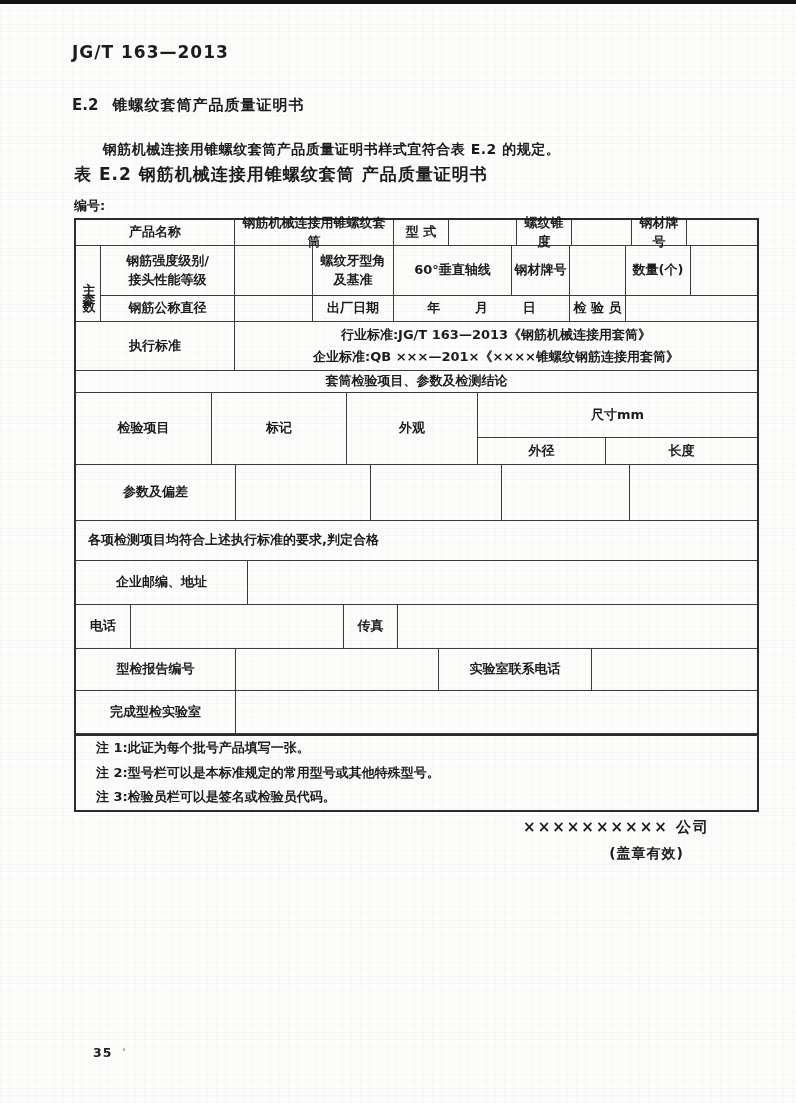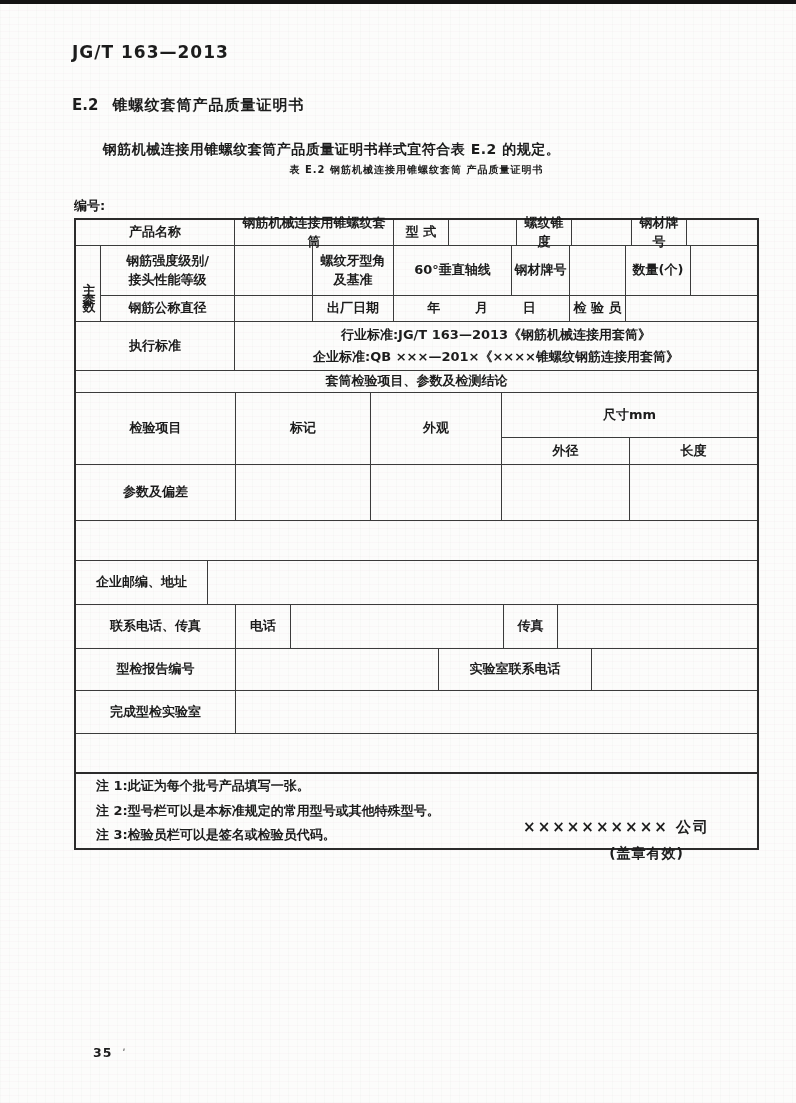--- a/index.html
+++ b/index.html
@@ -14,21 +14,21 @@
     position:absolute;inset:0;
     background-image:
       repeating-linear-gradient(0deg, rgba(205,130,170,0.045) 0 1px, transparent 1px 7px),
       repeating-linear-gradient(90deg, rgba(130,170,140,0.04) 0 1px, transparent 1px 9px);
   }
   .top-edge{position:absolute;left:0;top:0;width:796px;height:4px;background:#141414;}
   .doc-number{position:absolute;left:72px;top:42px;font-size:17px;font-weight:bold;letter-spacing:1px;}
   .section-heading{position:absolute;left:72px;top:96px;font-size:15px;font-weight:bold;}
   .section-heading .sh-title{margin-left:14px;letter-spacing:1px;}
   .intro{position:absolute;left:72px;top:126px;width:660px;font-size:14px;font-weight:600;letter-spacing:0.5px;text-indent:2.2em;line-height:1.4;}
-  .table-caption{position:absolute;left:74px;top:163px;width:685px;text-align:center;font-size:10px;font-weight:bold;letter-spacing:1px;}
+  .table-caption{position:absolute;left:74px;top:163px;width:685px;text-align:left;font-size:17px;font-weight:bold;letter-spacing:1px;}
   .serial{position:absolute;left:74px;top:197px;font-size:13px;font-weight:bold;}
 
   .qtable{
     position:absolute;left:74px;top:218px;width:685px;
     border:2px solid #2b2b2b;box-sizing:border-box;
     font-size:13px;font-weight:bold;
   }
   .tr{display:flex;border-bottom:1px solid #3b3b3b;box-sizing:border-box;}
   .tr:last-child{border-bottom:none;}
   .td{
@@ -42,21 +42,21 @@
     writing-mode:vertical-lr;text-orientation:upright;
     letter-spacing:9px;padding-top:4px;
   }
   .colgroup{display:flex;flex-direction:column;flex:1 1 auto;}
   .subrow{display:flex;box-sizing:border-box;}
   .left-align{justify-content:flex-start;text-align:left;}
   .std-lines{display:flex;flex-direction:column;justify-content:center;align-items:center;padding:2px 12px;gap:3px;}
   .std-lines div{white-space:nowrap;}
   .date-cell{display:flex;align-items:center;justify-content:space-around;padding:0 16px;}
   .sizehead{display:flex;flex-direction:row;align-items:center;justify-content:center;line-height:1.3;border-bottom:1px solid #3b3b3b;box-sizing:border-box;}
-  .notes-row{border-top:2px solid #2b2b2b;margin-top:38px;}
+  .notes-row{border-top:2px solid #2b2b2b;}
   .notes-cell{display:flex;flex-direction:column;justify-content:center;align-items:flex-start;padding:6px 8px 6px 20px;gap:6px;text-align:left;line-height:1.45;}
   .company{position:absolute;right:86px;top:814px;text-align:right;font-size:15px;font-weight:600;line-height:26px;letter-spacing:2px;}
   .company .seal-line{font-size:14px;padding-right:26px;letter-spacing:1px;}
   .pageno{position:absolute;left:93px;top:1045px;font-size:12.5px;font-weight:600;letter-spacing:1px;}
   .stray{color:#555;font-size:10px;margin-left:10px;}
 </style>
 </head>
 <body>
 
 <div class="page">
@@ -131,21 +131,21 @@
         <div>行业标准:JG/T 163—2013《钢筋机械连接用套筒》</div>
         <div>企业标准:QB ×××—201×《××××锥螺纹钢筋连接用套筒》</div>
       </div>
     </div>
 
     <div class="tr" style="height:22px">
       <div class="td last">套筒检验项目、参数及检测结论</div>
     </div>
 
     <div class="tr" style="height:72px">
-      <div class="td" style="width:160px">检验项目</div>
+      <div class="td" style="width:136px">检验项目</div>
       <div class="td" style="width:135px">标记</div>
       <div class="td" style="width:131px">外观</div>
       <div class="colgroup">
         <div class="sizehead" style="height:45px">
           <div>尺寸</div>
           <div>mm</div>
         </div>
         <div class="subrow" style="flex:1">
           <div class="td" style="width:128px">外径</div>
           <div class="td last">长度</div>
@@ -155,29 +155,29 @@
 
     <div class="tr" style="height:56px">
       <div class="td" style="width:160px">参数及偏差</div>
       <div class="td" style="width:135px"></div>
       <div class="td" style="width:131px"></div>
       <div class="td" style="width:128px"></div>
       <div class="td last"></div>
     </div>
 
     <div class="tr" style="height:40px">
+      <div class="td last left-align" style="padding-left:12px">各项检测项目均符合上述执行标准的要求,判定合格</div>
     </div>
 
     <div class="tr" style="height:44px">
-      <div class="td" style="width:132px">企业邮编、地址</div>
+      <div class="td" style="width:172px">企业邮编、地址</div>
       <div class="td last"></div>
     </div>
 
     <div class="tr" style="height:44px">
-      <div class="td" style="width:160px">联系电话、传真</div>
       <div class="td" style="width:55px">电话</div>
       <div class="td" style="width:213px"></div>
       <div class="td" style="width:54px">传真</div>
       <div class="td last"></div>
     </div>
 
     <div class="tr" style="height:42px">
       <div class="td" style="width:160px">型检报告编号</div>
       <div class="td" style="width:203px"></div>
       <div class="td" style="width:153px">实验室联系电话</div>

